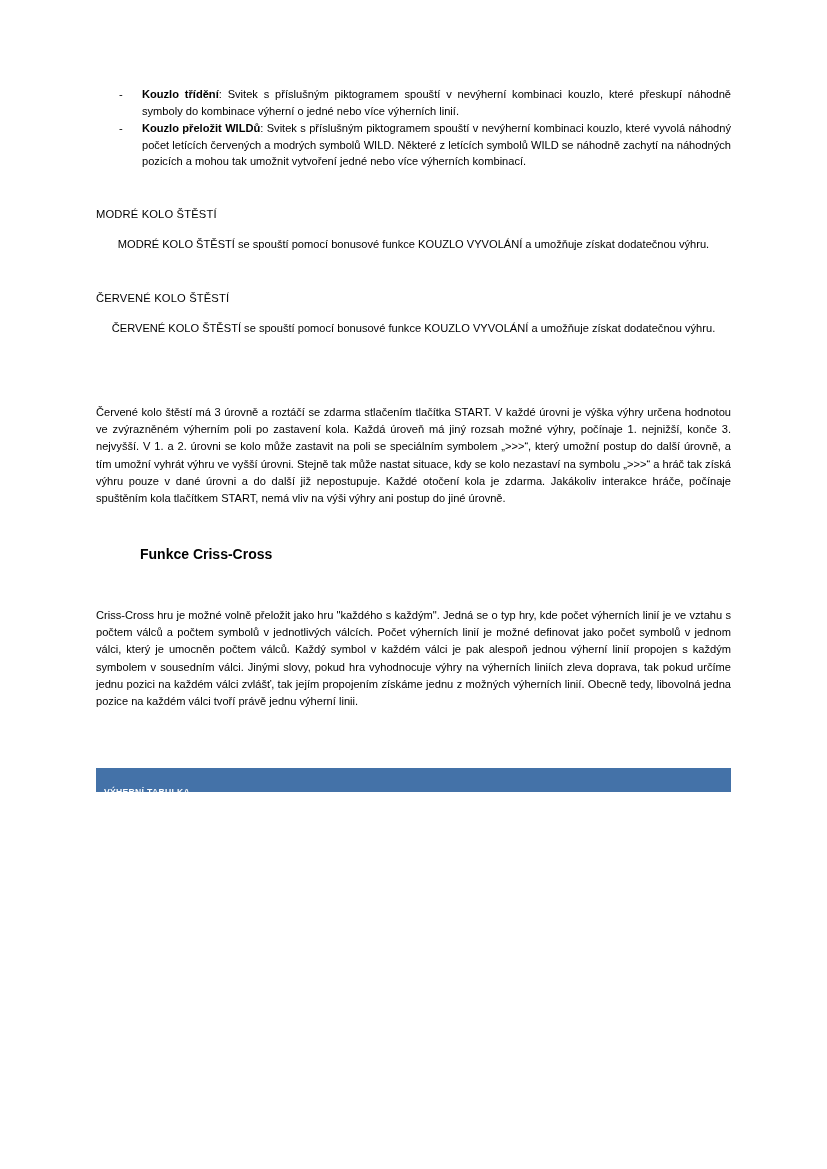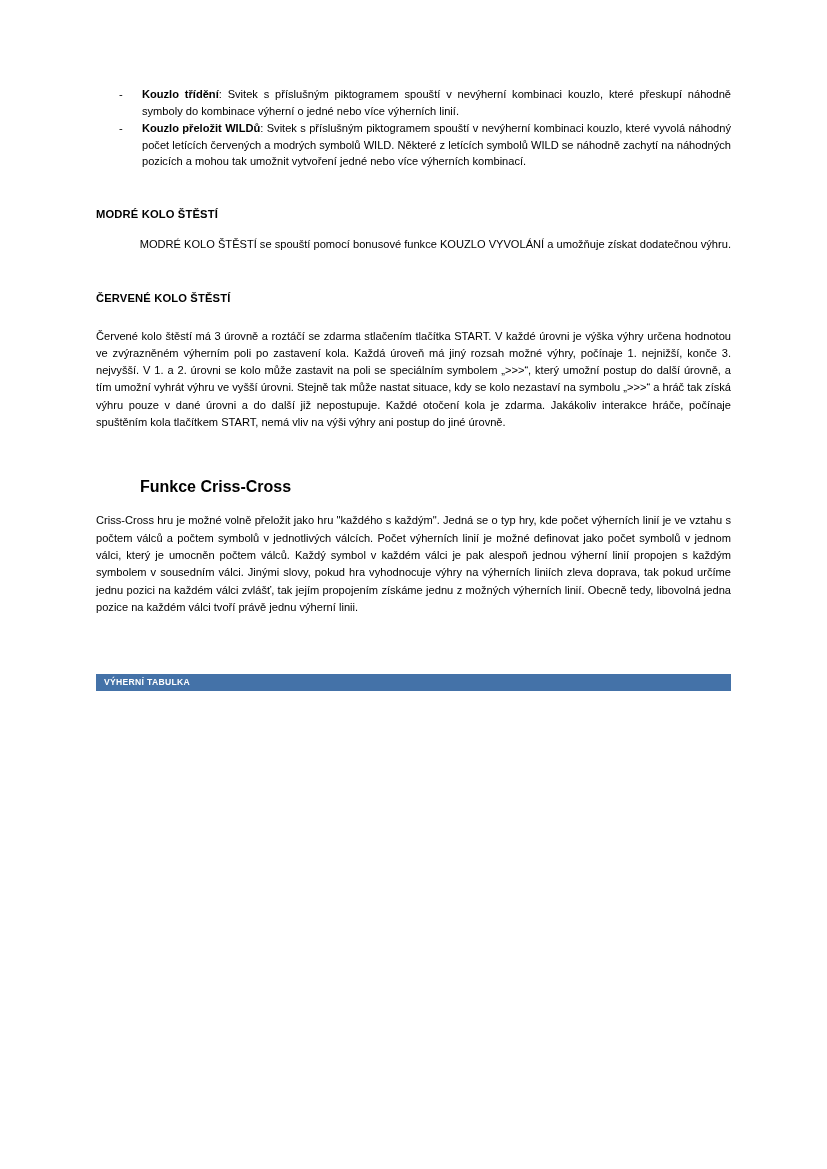--- a/index.html
+++ b/index.html
@@ -44,53 +44,54 @@
     top: 0;
     font-size: 11.1px;
   }
   .bullet-list li b {
     font-weight: bold;
   }
   .gap-after-list { height: 38px; }
 
   h2.section {
     font-size: 11.2px;
-    font-weight: bold;
+    font-weight: normal;
     color: #000000;
     margin: 0 0 16px 0;
     letter-spacing: 0.15px;
   }
   p.para {
     font-size: 11.1px;
     line-height: 1.56;
     color: #000000;
     margin: 0 0 14px 0;
-    text-align: right;
+    text-align: center;
   }
   p.para.justify {
     text-align: justify;
+    margin-top: 45px;
   }
   .spacer-sm { height: 8px; }
   .spacer-md { height: 16px; }
 
   h3.subsection {
-    font-size: 16px;
+    font-size: 14px;
     font-weight: bold;
     color: #000000;
-    margin: 17px 0 16px 0;
+    margin: 8px 0 16px 0;
     padding-left: 44px;
   }
 
   .blue-bar {
     background: #4472a8;
     color: #ffffff;
     font-size: 8.6px;
     font-weight: bold;
     letter-spacing: 0.3px;
-    padding: 4px 0 4px 8px;
+    padding: 20px 0 4px 8px;
     margin: 0 0 20px 0;
     width: 635px;
     box-sizing: border-box;
     height: 17px;
     line-height: 9px;
   }
   .blue-bar-wrap { margin-top: 58px; }
 </style>
 </head>
 <body>
@@ -111,20 +112,21 @@
 
     <div class="gap-after-list"></div>
 
     <h2 class="section">MODRÉ KOLO ŠTĚSTÍ</h2>
     <p class="para">MODRÉ KOLO ŠTĚSTÍ se spouští pomocí bonusové funkce KOUZLO VYVOLÁNÍ a umožňuje získat dodatečnou výhru.</p>
     <div class="spacer-sm"></div>
 
     <div class="spacer-md"></div>
 
     <h2 class="section">ČERVENÉ KOLO ŠTĚSTÍ</h2>
+    <p class="para">ČERVENÉ KOLO ŠTĚSTÍ se spouští pomocí bonusové funkce KOUZLO VYVOLÁNÍ a umožňuje získat dodatečnou výhru.</p>
     <div class="spacer-sm"></div>
     <p class="para justify">Červené kolo štěstí má 3 úrovně a roztáčí se zdarma stlačením tlačítka START. V každé úrovni je výška výhry určena hodnotou ve zvýrazněném výherním poli po zastavení kola. Každá úroveň má jiný rozsah možné výhry, počínaje 1. nejnižší, konče 3. nejvyšší. V 1. a 2. úrovni se kolo může zastavit na poli se speciálním symbolem „&gt;&gt;&gt;“, který umožní postup do další úrovně, a tím umožní vyhrát výhru ve vyšší úrovni. Stejně tak může nastat situace, kdy se kolo nezastaví na symbolu „&gt;&gt;&gt;“ a hráč tak získá výhru pouze v dané úrovni a do další již nepostupuje. Každé otočení kola je zdarma. Jakákoliv interakce hráče, počínaje spuštěním kola tlačítkem START, nemá vliv na výši výhry ani postup do jiné úrovně.</p>
 
     <div class="spacer-md"></div>
 
     <h3 class="subsection">Funkce Criss-Cross</h3>
     <p class="para justify">Criss-Cross hru je možné volně přeložit jako hru "každého s každým". Jedná se o typ hry, kde počet výherních linií je ve vztahu s počtem válců a počtem symbolů v jednotlivých válcích. Počet výherních linií je možné definovat jako počet symbolů v jednom válci, který je umocněn počtem válců. Každý symbol v každém válci je pak alespoň jednou výherní linií propojen s každým symbolem v sousedním válci. Jinými slovy, pokud hra vyhodnocuje výhry na výherních liniích zleva doprava, tak pokud určíme jednu pozici na každém válci zvlášť, tak jejím propojením získáme jednu z možných výherních linií. Obecně tedy, libovolná jedna pozice na každém válci tvoří právě jednu výherní linii.</p>
 
     <div class="blue-bar-wrap">
       <div class="blue-bar">VÝHERNÍ TABULKA</div>

